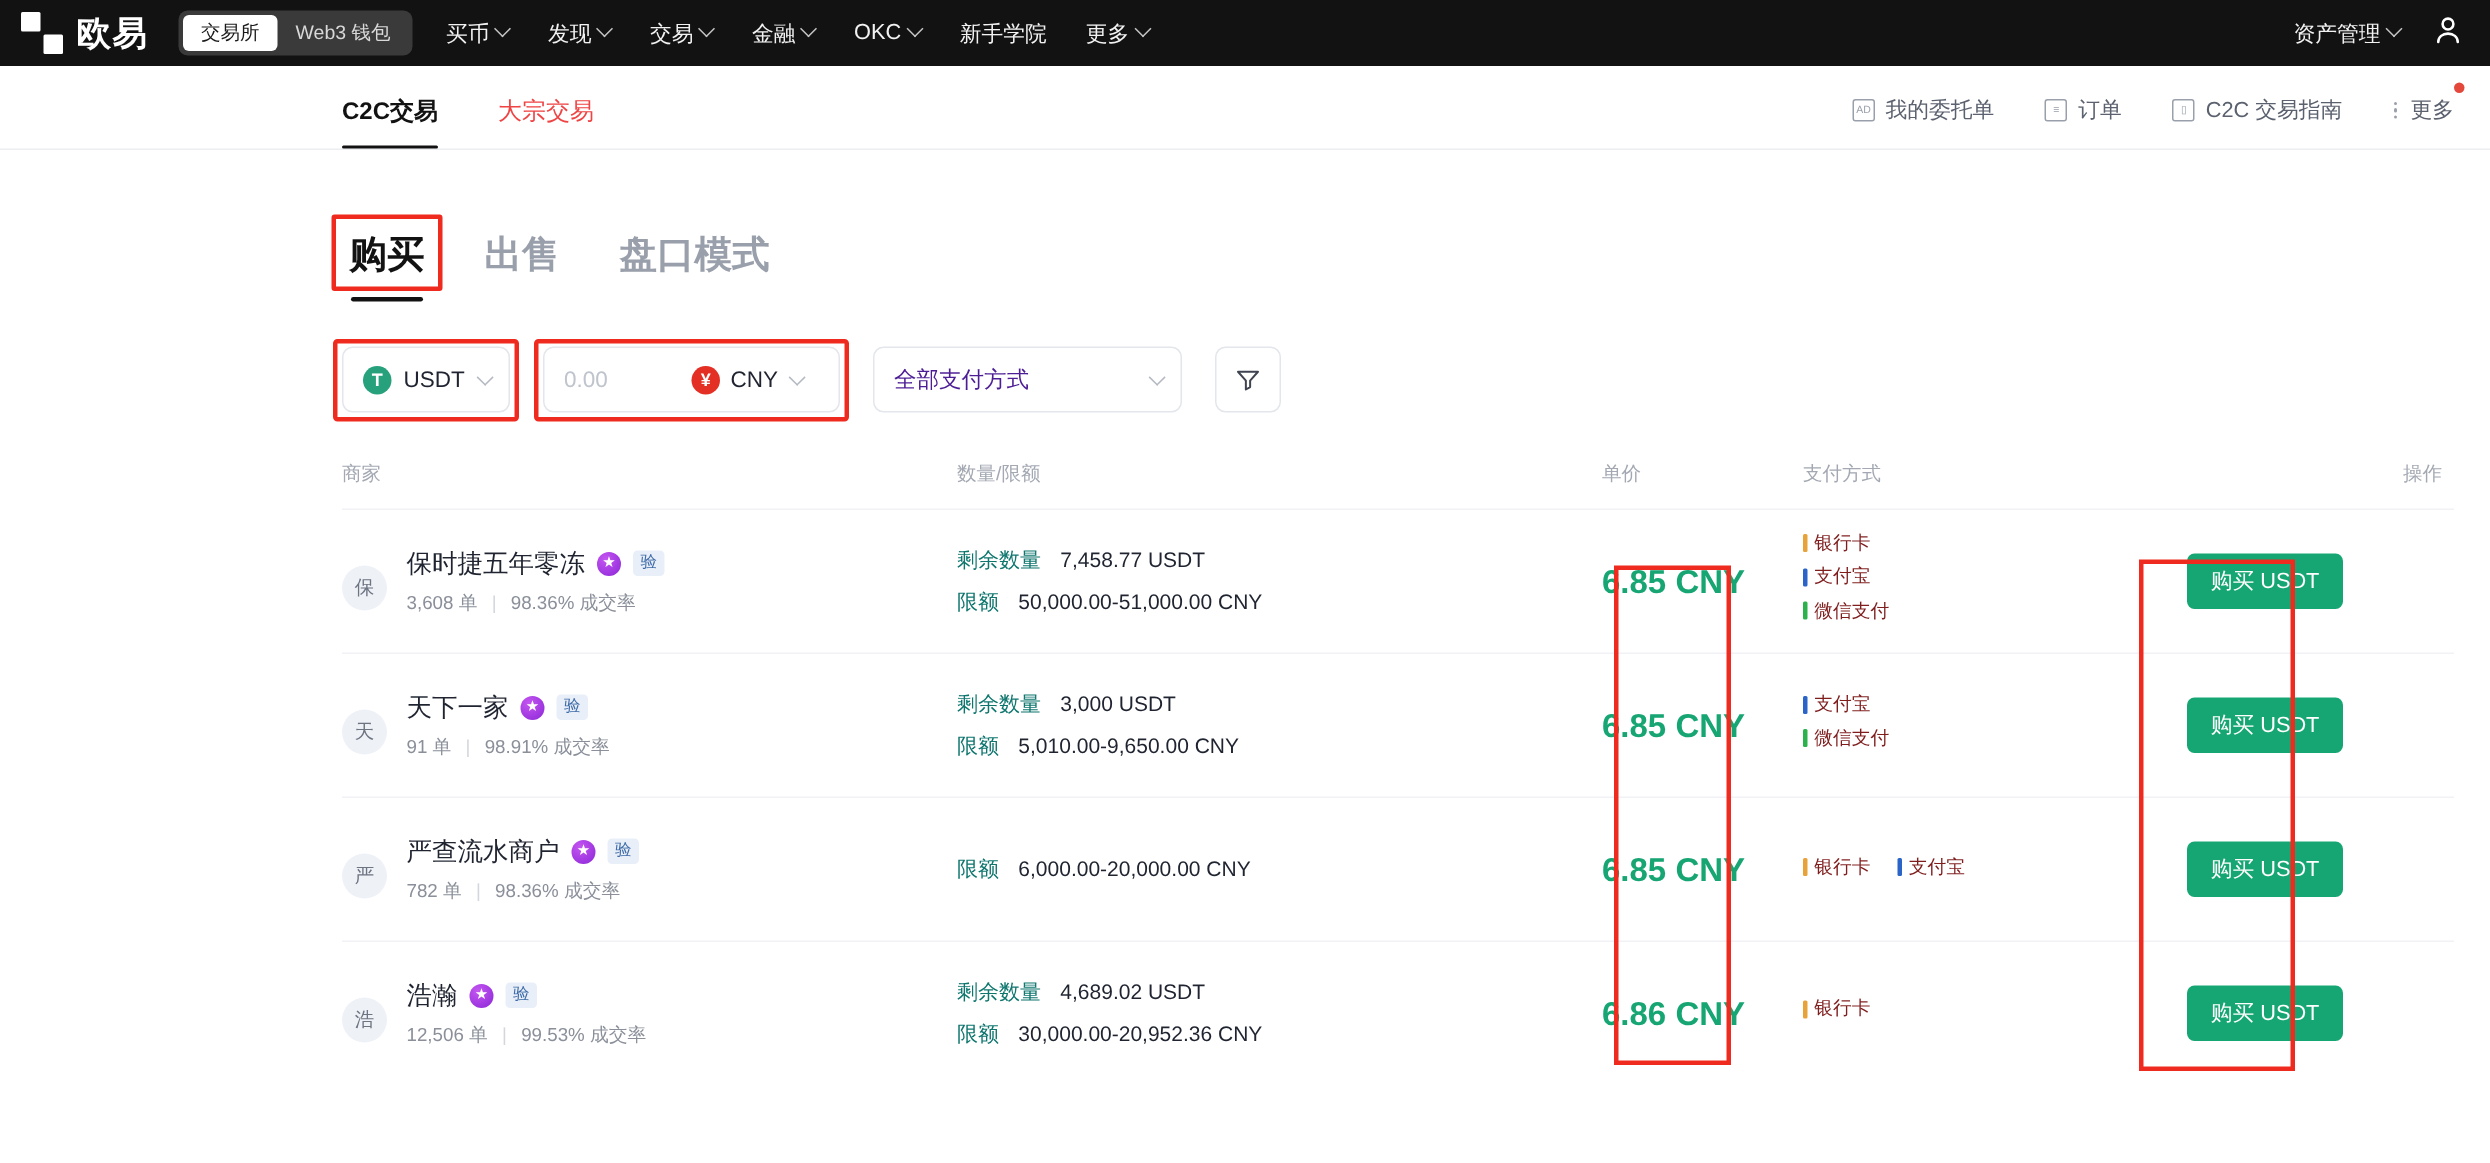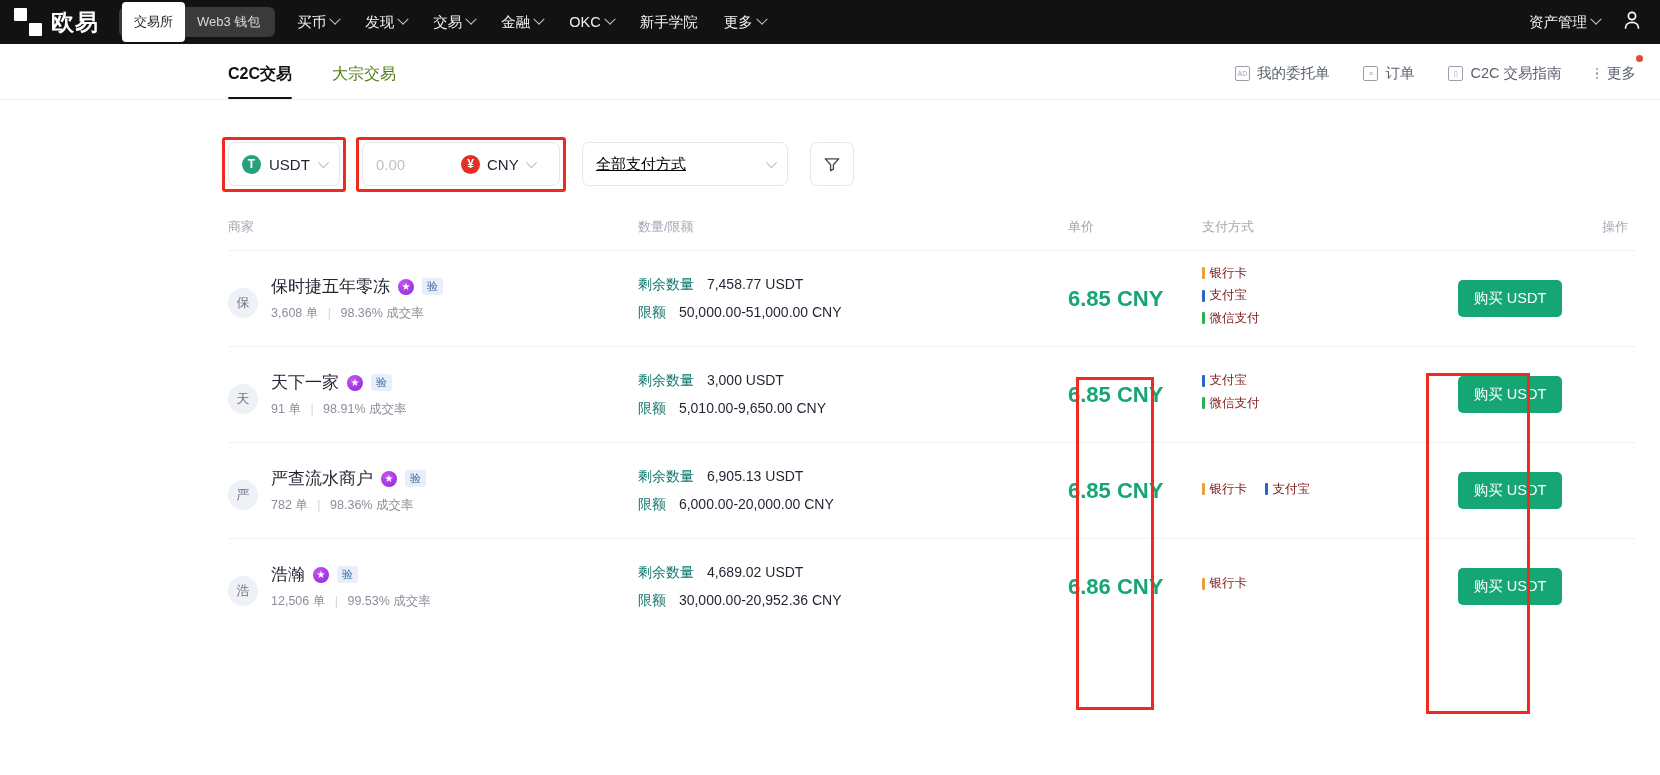--- a/index.html
+++ b/index.html
@@ -34,21 +34,21 @@
 
   .segswitch {
     display: flex; align-items: center;
     background: #3a3a3a;
     border-radius: 6px;
     padding: 3px;
     height: 30px;
     margin-right: 22px;
   }
   .seg {
-    font-size: 13px; padding: 0 12px; height: 40px;
+    font-size: 13px; padding: 0 12px; height: 24px;
     display: flex; align-items: center; border-radius: 4px;
     color: #d8d8d8; cursor: pointer; white-space: nowrap;
   }
   .seg.active { background: #ffffff; color: #1a1a1a; font-weight: 400; }
 
   .navlinks { display: flex; align-items: center; gap: 26px; }
   .navitem {
     display: flex; align-items: center; gap: 5px;
     font-size: 14.5px; color: #f2f2f2; cursor: pointer; white-space: nowrap;
   }
@@ -66,21 +66,21 @@
   .subbar {
     height: 56px;
     background: #ffffff;
     border-bottom: 1px solid #eceef1;
     display: flex;
     align-items: flex-end;
     padding: 0 24px 0 228px;
   }
   .subtabs { display: flex; align-items: flex-end; gap: 40px; height: 100%; }
   .subtab {
-    font-size: 16px; color: #4d7c0f; cursor: pointer;
+    font-size: 16px; color: #ef4444; cursor: pointer;
     padding-bottom: 14px; position: relative; white-space: nowrap;
   }
   .subtab.active { color: #121212; font-weight: 600; }
   .subtab.active::after {
     content: ""; position: absolute; left: 0; right: 0; bottom: 0;
     height: 2.5px; background: #121212; border-radius: 2px;
   }
 
   .sublinks {
     margin-left: auto; display: flex; align-items: center; gap: 34px;
@@ -155,21 +155,21 @@
     transform: rotate(45deg) translateY(-2px);
     flex: none;
   }
   .amt-input {
     border: none; outline: none; height: 100%; width: 98px;
     font-size: 15px; color: #8b5cf6; padding-left: 13px;
     font-family: inherit; background: transparent;
   }
   .amt-input::placeholder { color: #bfc4cd; }
   .amt-right { display: flex; align-items: center; gap: 7px; padding-right: 12px; }
-  .pay-placeholder { font-size: 15px; color: #000000; text-decoration: underline; }
+  .pay-placeholder { font-size: 15px; color: #4c1d95; }
   .funnel { width: 18px; height: 16px; }
   .hl-box2 {
     position: absolute; inset: -5px -6px -6px -6px;
     border: 3px solid #ef2b1f; border-radius: 3px; pointer-events: none;
   }
 
   
   .tbl { margin-top: 32px; }
   .thead {
     display: flex; align-items: center;
@@ -332,20 +332,28 @@
           <span></span>
       </span>
       <span>更多</span>
       <span class="reddot"></span>
     </div>
   </div>
 </div>
 
 <div class="main">
 
+  <div class="tabrow">
+    <div class="bigtab active">
+      <span>购买</span>
+      <span class="hl-box"></span>
+    </div>
+    <div class="bigtab">出售</div>
+    <div class="bigtab">盘口模式</div>
+  </div>
 
   <div class="filters">
 
     <div class="fwrap">
       <div class="fbox sel-coin">
         <span class="fbox-left">
           <span class="coin-dot usdt">T</span>
           <span class="fbox-label">USDT</span>
         </span>
         <span class="chev-gray"></span>
@@ -500,24 +508,20 @@
         <div class="mstats">
           <span>782 单</span>
           <span class="sep">|</span>
           <span>98.36% 成交率</span>
         </div>
       </div>
     </div>
 
     <div class="c-amount acell">
       <div>
-        <span class="lbl">剩余数量</span>
-        <span>6,905.13 USDT</span>
-      </div>
-      <div>
         <span class="lbl">限额</span>
         <span>6,000.00-20,000.00 CNY</span>
       </div>
     </div>
 
     <div class="c-price pcell">
       <span class="price">6.85 CNY</span>
     </div>
 
     <div class="c-pay paycell">

